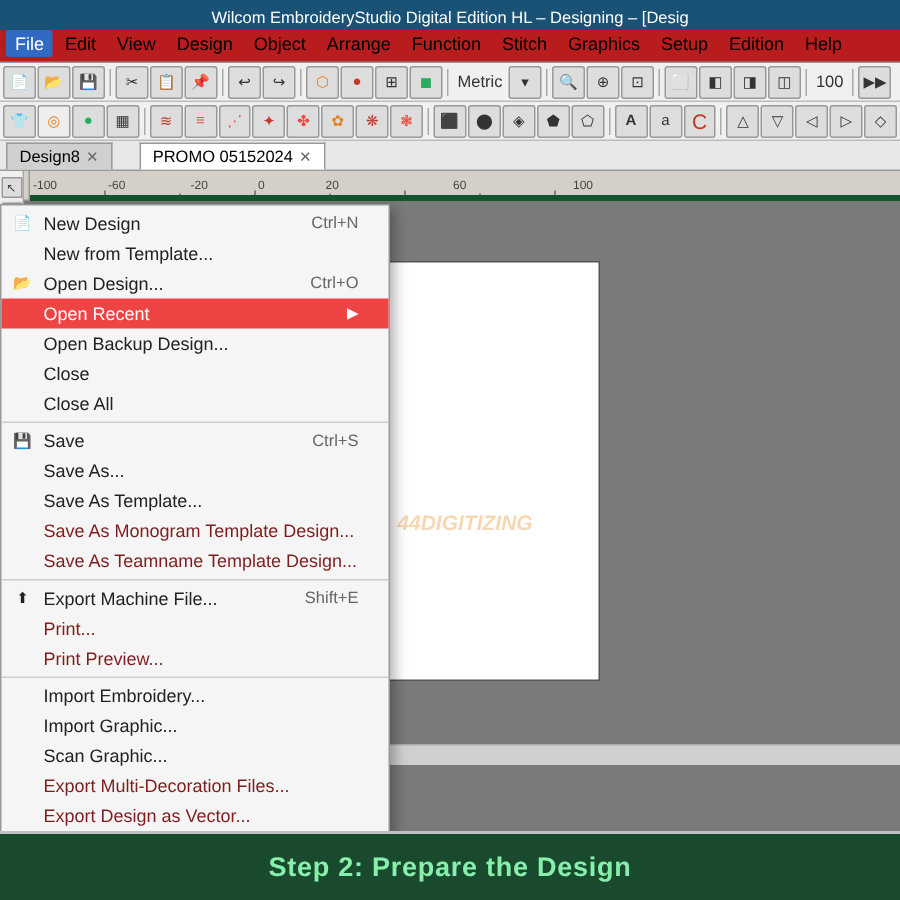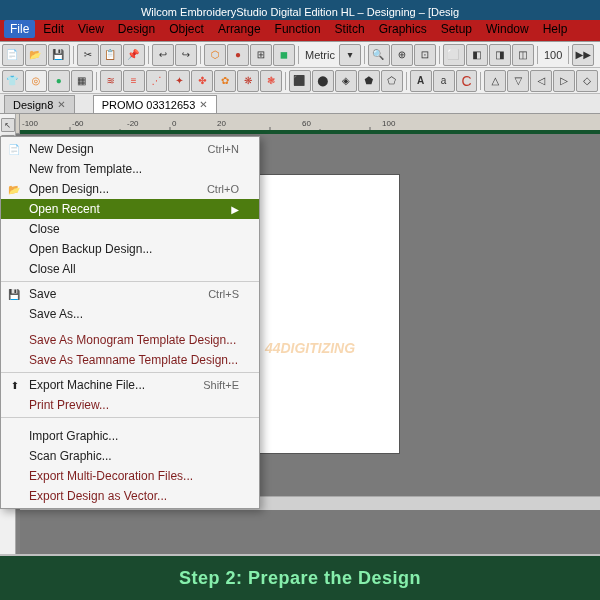--- a/index.html
+++ b/index.html
@@ -206,21 +206,21 @@
       font-size: 12px;
       color: #222;
       cursor: pointer;
       display: flex;
       align-items: center;
       justify-content: space-between;
       position: relative;
       white-space: nowrap;
     }
     .menu-item.disabled { color: #7f1d1d; cursor: default; }
-    .menu-item.highlighted { background: #4d7c0f; color: #fff; gap: 28px; }
+    .menu-item.highlighted { background: #ef4444; color: #fff; gap: 28px; }
     .menu-item .shortcut {
       font-size: 11px;
       color: #666;
       margin-left: 20px;
     }
     .menu-item .arrow { font-size: 10px; margin-left: 4px; }
     .menu-separator {
       height: 1px;
       background: #ccc;
       margin: 2px 0;
@@ -302,21 +302,21 @@
     <div class="menu-bar-item active">File</div>
     <div class="menu-bar-item">Edit</div>
     <div class="menu-bar-item">View</div>
     <div class="menu-bar-item">Design</div>
     <div class="menu-bar-item">Object</div>
     <div class="menu-bar-item">Arrange</div>
     <div class="menu-bar-item">Function</div>
     <div class="menu-bar-item">Stitch</div>
     <div class="menu-bar-item">Graphics</div>
     <div class="menu-bar-item">Setup</div>
-    <div class="menu-bar-item">Window</div>
+    <div class="menu-bar-item">Edition</div>
     <div class="menu-bar-item">Help</div>
   </div>
 
   <div class="toolbar-row">
     <div class="tb-icon">📄</div>
     <div class="tb-icon">📂</div>
     <div class="tb-icon">💾</div>
     <div class="tb-separator"></div>
     <div class="tb-icon">✂</div>
     <div class="tb-icon">📋</div>
@@ -378,21 +378,21 @@
     <div class="tb-icon">▷</div>
     <div class="tb-icon">◇</div>
   </div>
 
   <div class="tabs-row">
     <div class="tab">
       <span>Design8</span>
       <span class="tab-close">✕</span>
     </div>
     <div class="tab active">
-      <span>PROMO 03312653</span>
+      <span>PROMO 05152024</span>
       <span class="tab-close">✕</span>
     </div>
   </div>
 
   <div class="editing-region">
 
     <div class="left-sidebar">
       <div class="side-icon">↖</div>
       <div class="side-icon">◦</div>
       <div class="side-icon">⤳</div>
@@ -461,26 +461,26 @@
       </div>
 
       <div class="menu-item highlighted">
         <span class="menu-item-icon"></span>
         <span>Open Recent</span>
         <span class="arrow">▶</span>
       </div>
 
       <div class="menu-item">
         <span class="menu-item-icon"></span>
+        <span>Open Backup Design...</span>
+      </div>
+
+      <div class="menu-item">
+        <span class="menu-item-icon"></span>
         <span>Close</span>
-      </div>
-
-      <div class="menu-item">
-        <span class="menu-item-icon"></span>
-        <span>Open Backup Design...</span>
       </div>
 
       <div class="menu-item">
         <span class="menu-item-icon"></span>
         <span>Close All</span>
       </div>
 
       <div class="menu-separator"></div>
 
       <div class="menu-item">
@@ -489,50 +489,56 @@
         <span class="shortcut">Ctrl+S</span>
       </div>
 
       <div class="menu-item">
         <span class="menu-item-icon"></span>
         <span>Save As...</span>
       </div>
 
       <div class="menu-item">
         <span class="menu-item-icon"></span>
+        <span>Save As Template...</span>
       </div>
 
       <div class="menu-item disabled">
         <span class="menu-item-icon"></span>
         <span>Save As Monogram Template Design...</span>
       </div>
 
       <div class="menu-item disabled">
         <span class="menu-item-icon"></span>
         <span>Save As Teamname Template Design...</span>
       </div>
 
       <div class="menu-separator"></div>
 
       <div class="menu-item">
         <span class="menu-item-icon">⬆</span>
         <span>Export Machine File...</span>
         <span class="shortcut">Shift+E</span>
       </div>
 
-
       <div class="menu-item disabled">
         <span class="menu-item-icon"></span>
+        <span>Print...</span>
+      </div>
+
+      <div class="menu-item disabled">
+        <span class="menu-item-icon"></span>
         <span>Print Preview...</span>
       </div>
 
       <div class="menu-separator"></div>
 
       <div class="menu-item">
         <span class="menu-item-icon"></span>
+        <span>Import Embroidery...</span>
       </div>
 
       <div class="menu-item">
         <span class="menu-item-icon"></span>
         <span>Import Graphic...</span>
       </div>
 
       <div class="menu-item">
         <span class="menu-item-icon"></span>
         <span>Scan Graphic...</span>

